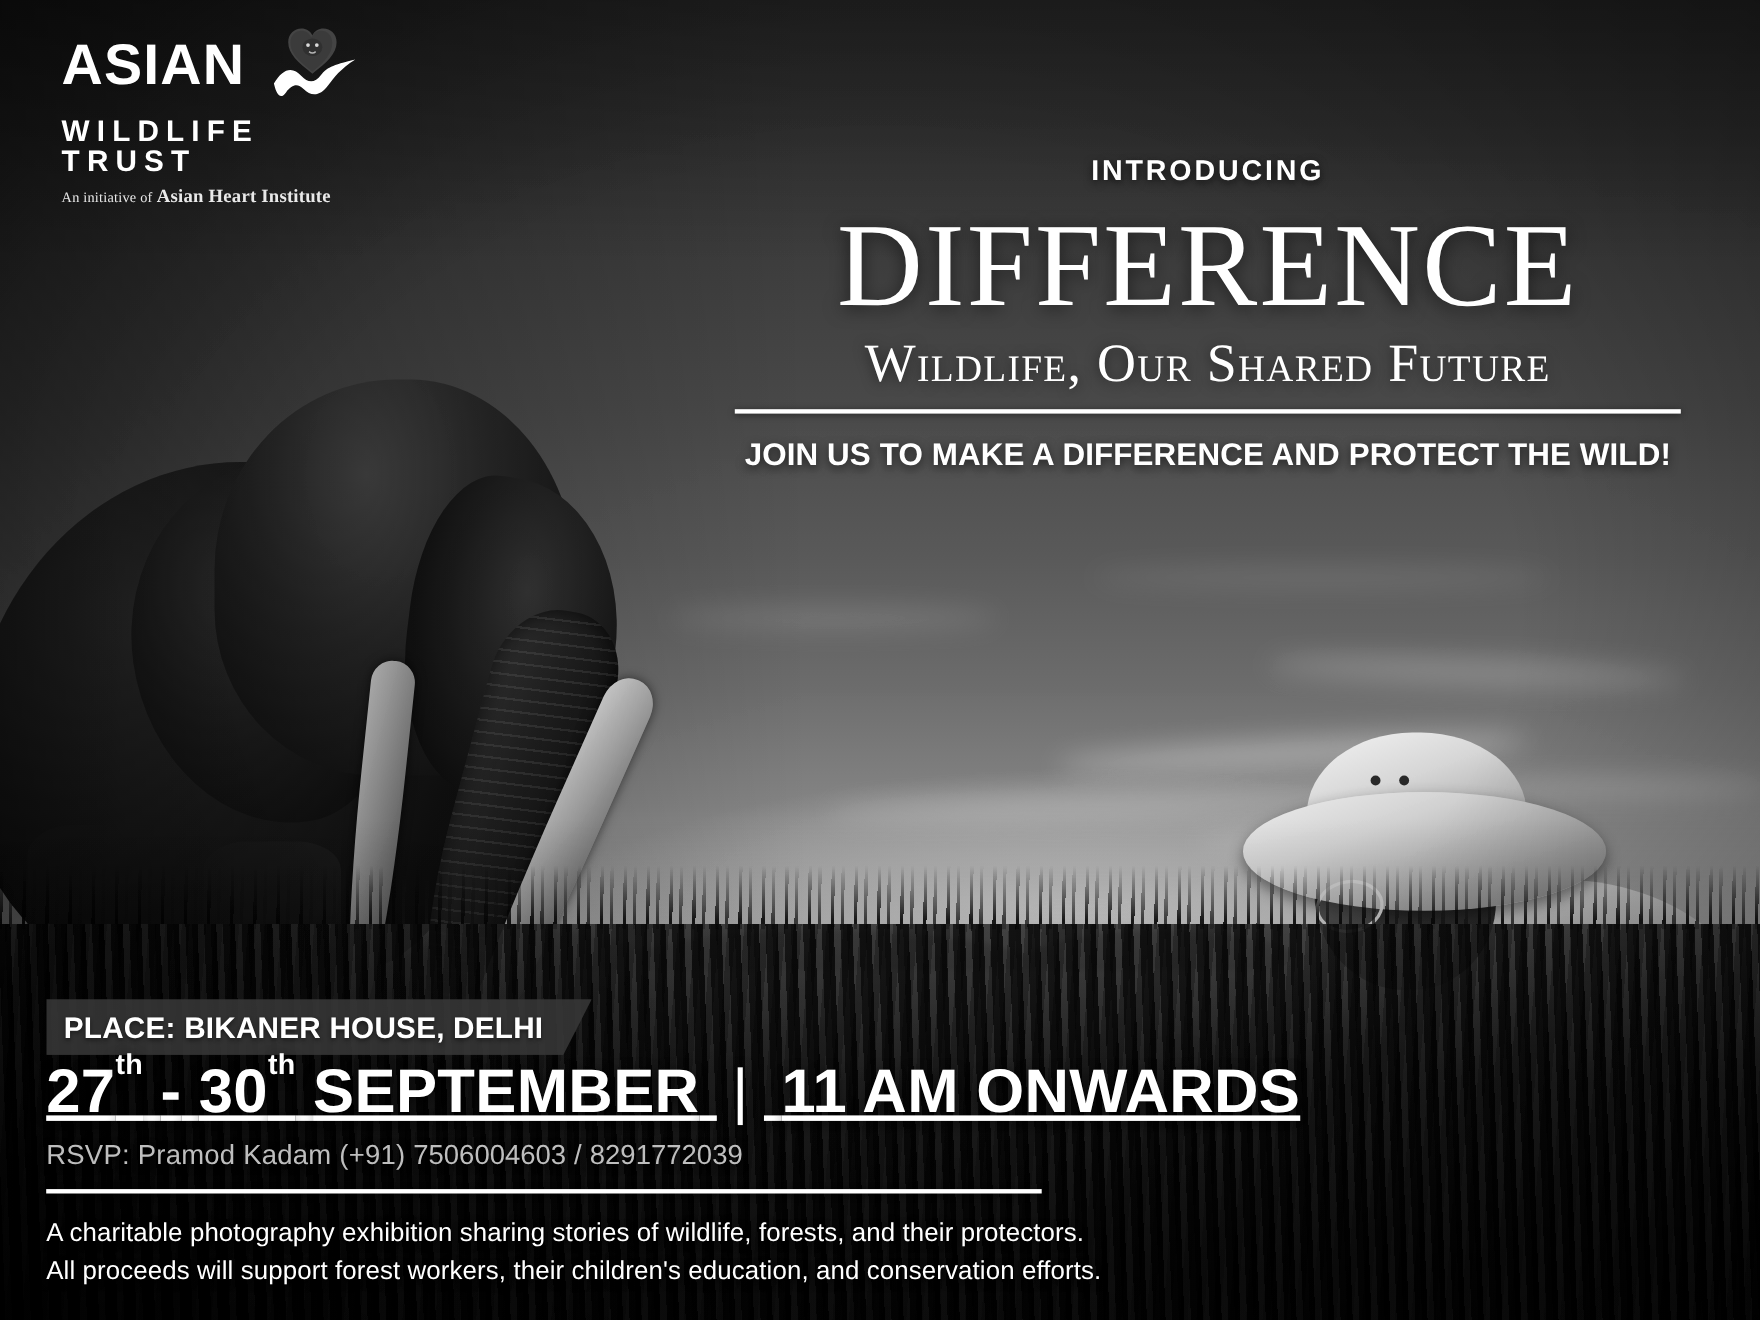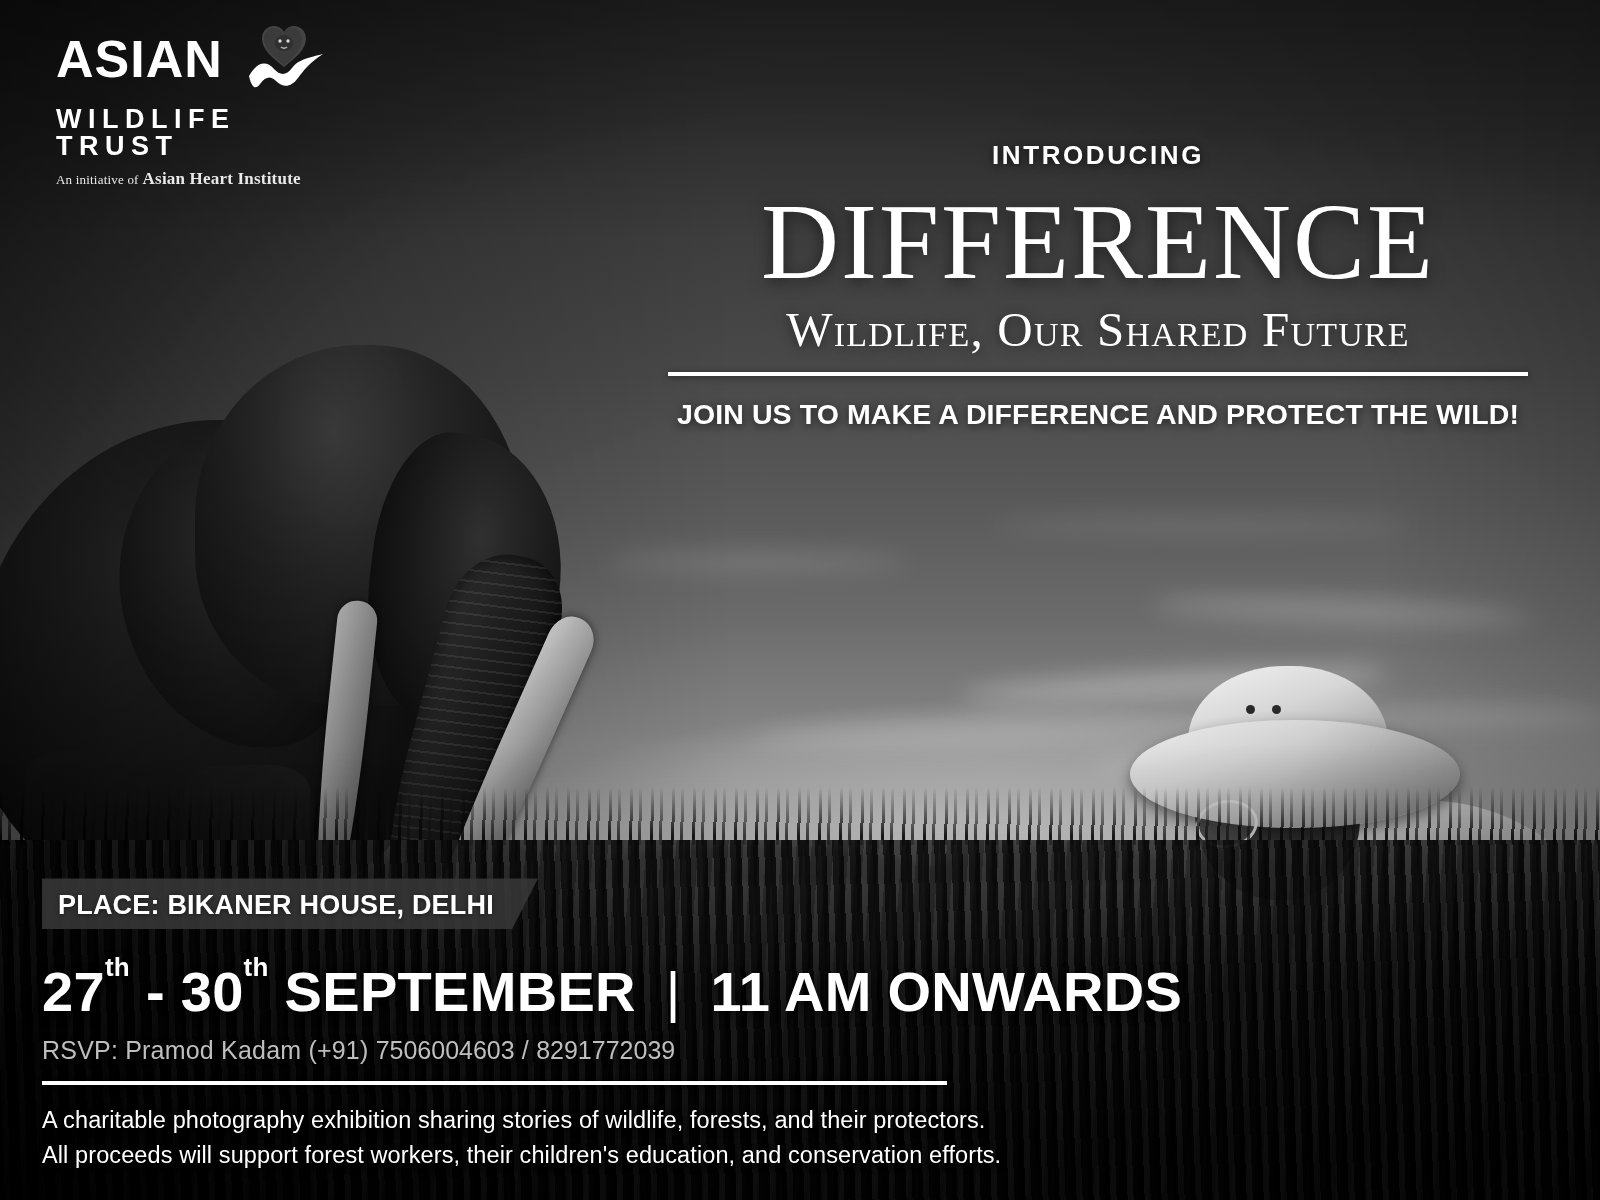--- a/index.html
+++ b/index.html
@@ -263,23 +263,24 @@
   .info { position:absolute; left:42px; bottom:28px; width:1020px; }
   .place-badge {
     display:inline-block; position:relative;
     background:rgba(185,22,30,.88);
     color:#fff; font-size:27px; font-weight:700; letter-spacing:.2px;
     padding:12px 44px 8px 16px;
     clip-path:polygon(0 0, 100% 0, calc(100% - 26px) 100%, 0 100%);
     text-shadow:0 1px 4px rgba(0,0,0,.45);
   }
   .date-line {
-    margin-top:30px; color:#fff; font-size:56px; font-weight:700;
+    margin-top:0; color:#fff; font-size:56px; font-weight:700;
     letter-spacing:.3px; text-shadow:0 3px 12px rgba(0,0,0,.65);
     white-space:nowrap;
+    text-decoration:underline;
   }
   .date-line sup { font-size:26px; top:-.62em; position:relative; font-weight:700; }
   .date-sep { display:inline-block; padding:0 14px; font-weight:400; }
   .rsvp {
     margin-top:12px; color:#f9a8d4; font-size:25px; letter-spacing:.2px;
     text-shadow:0 2px 8px rgba(0,0,0,.7);
   }
   .rsvp .code { letter-spacing:0; }
   .rule-bottom { margin:16px 0 0; height:4px; width:905px; background:#fff; box-shadow:0 1px 6px rgba(0,0,0,.6); }
   .blurb {

